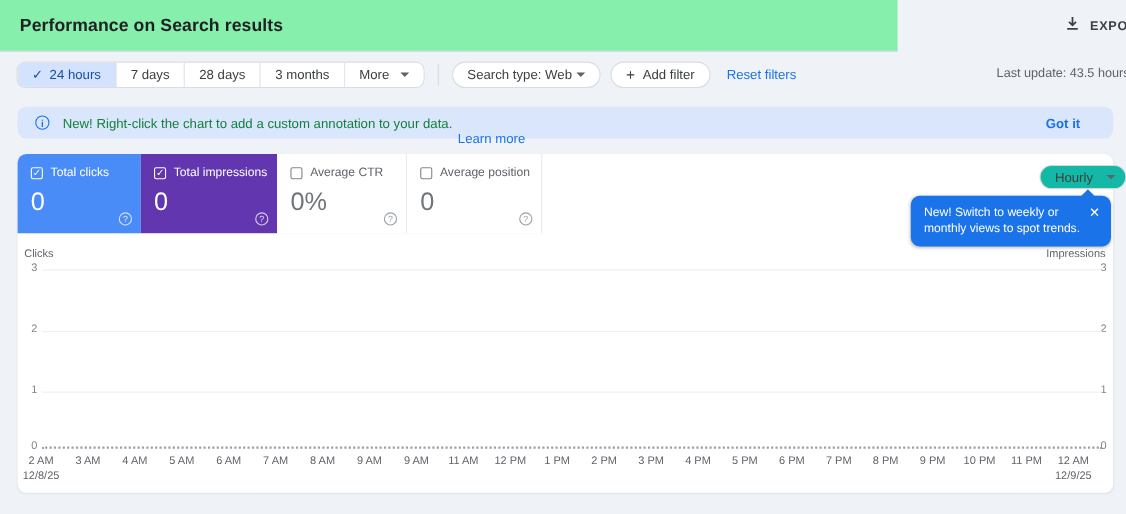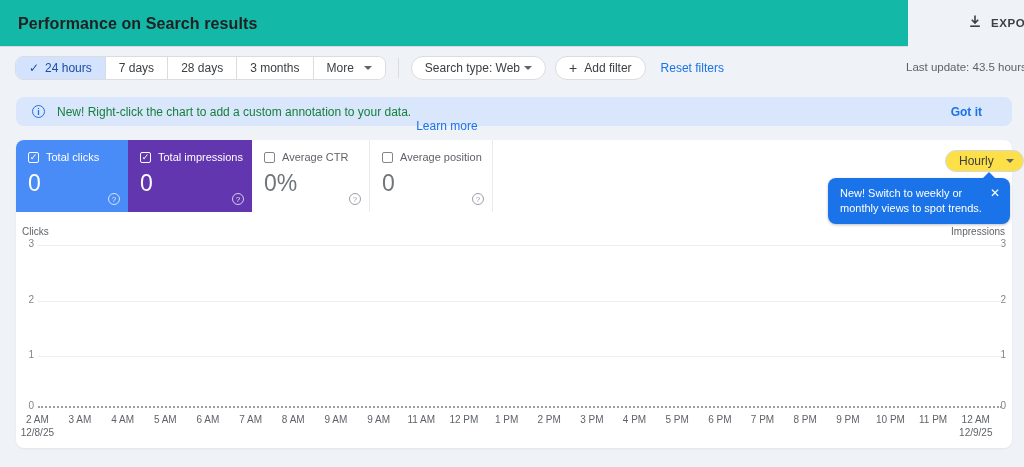--- a/index.html
+++ b/index.html
@@ -4,22 +4,22 @@
 <style>
   * { margin:0; padding:0; box-sizing:border-box; }
   html,body { width:1024px; height:467px; overflow:hidden; }
   body {
     font-family:"Liberation Sans","DejaVu Sans",sans-serif;
     background:#eff2f6; color:#202124; position:relative;
   }
   .page { position:absolute; inset:0; width:1024px; height:467px; }
 
   
-  .header { position:absolute; top:0; left:0; width:908px; height:47px;
-    background:#14b8a6; border-bottom:1px solid #dadce0; }
+  .header { position:absolute; top:0; left:0; width:816px; height:47px;
+    background:#86efac; border-bottom:1px solid #dadce0; }
   .page-title { position:absolute; left:18px; top:15px; font-size:16px;
     font-weight:700; color:#202124; letter-spacing:.1px; }
   .export-btn { position:absolute; left:968px; top:14px; display:flex;
     align-items:center; gap:9px; color:#3c4043; cursor:pointer; white-space:nowrap; }
   .export-btn .label { font-size:11.5px; font-weight:700; letter-spacing:.6px; }
 
   
   .filter-row { position:absolute; top:56px; left:15px; height:24px;
     display:flex; align-items:center; }
   .chip-group { display:flex; height:24px; border:1px solid #dadce0;
@@ -82,21 +82,21 @@
   .card.white .card-value { color:#70757a; }
   .help { position:absolute; right:8px; bottom:7px; width:12px; height:12px;
     border-radius:50%; font-size:8px; display:flex; align-items:center;
     justify-content:center; }
   .card.blue .help, .card.purple .help { border:1px solid rgba(255,255,255,.75);
     color:rgba(255,255,255,.85); }
   .card.white .help { border:1px solid #9aa0a6; color:#9aa0a6; }
 
   
   .interval-btn { position:absolute; top:10px; left:929px; height:22px;
-    display:flex; align-items:center; padding:0 9px 0 13px; background:#fde047;
+    display:flex; align-items:center; padding:0 9px 0 13px; background:#14b8a6;
     border:1px solid #d5d8dc; border-radius:12px; font-size:12px; color:#3c4043;
     cursor:pointer; z-index:3; }
   .interval-btn .caret { margin-left:12px; }
   .promo { position:absolute; top:38px; left:812px; width:182px;
     background:#1a73e8; color:#fff; border-radius:8px; padding:8px 10px 8px 12px;
     display:flex; gap:8px; z-index:4; box-shadow:0 1px 3px rgba(0,0,0,.25); }
   .promo::before { content:""; position:absolute; top:-6px; right:14px;
     width:0; height:0; border-left:7px solid transparent;
     border-right:7px solid transparent; border-bottom:7px solid #1a73e8; }
   .promo-text { font-size:11px; line-height:15px; }

